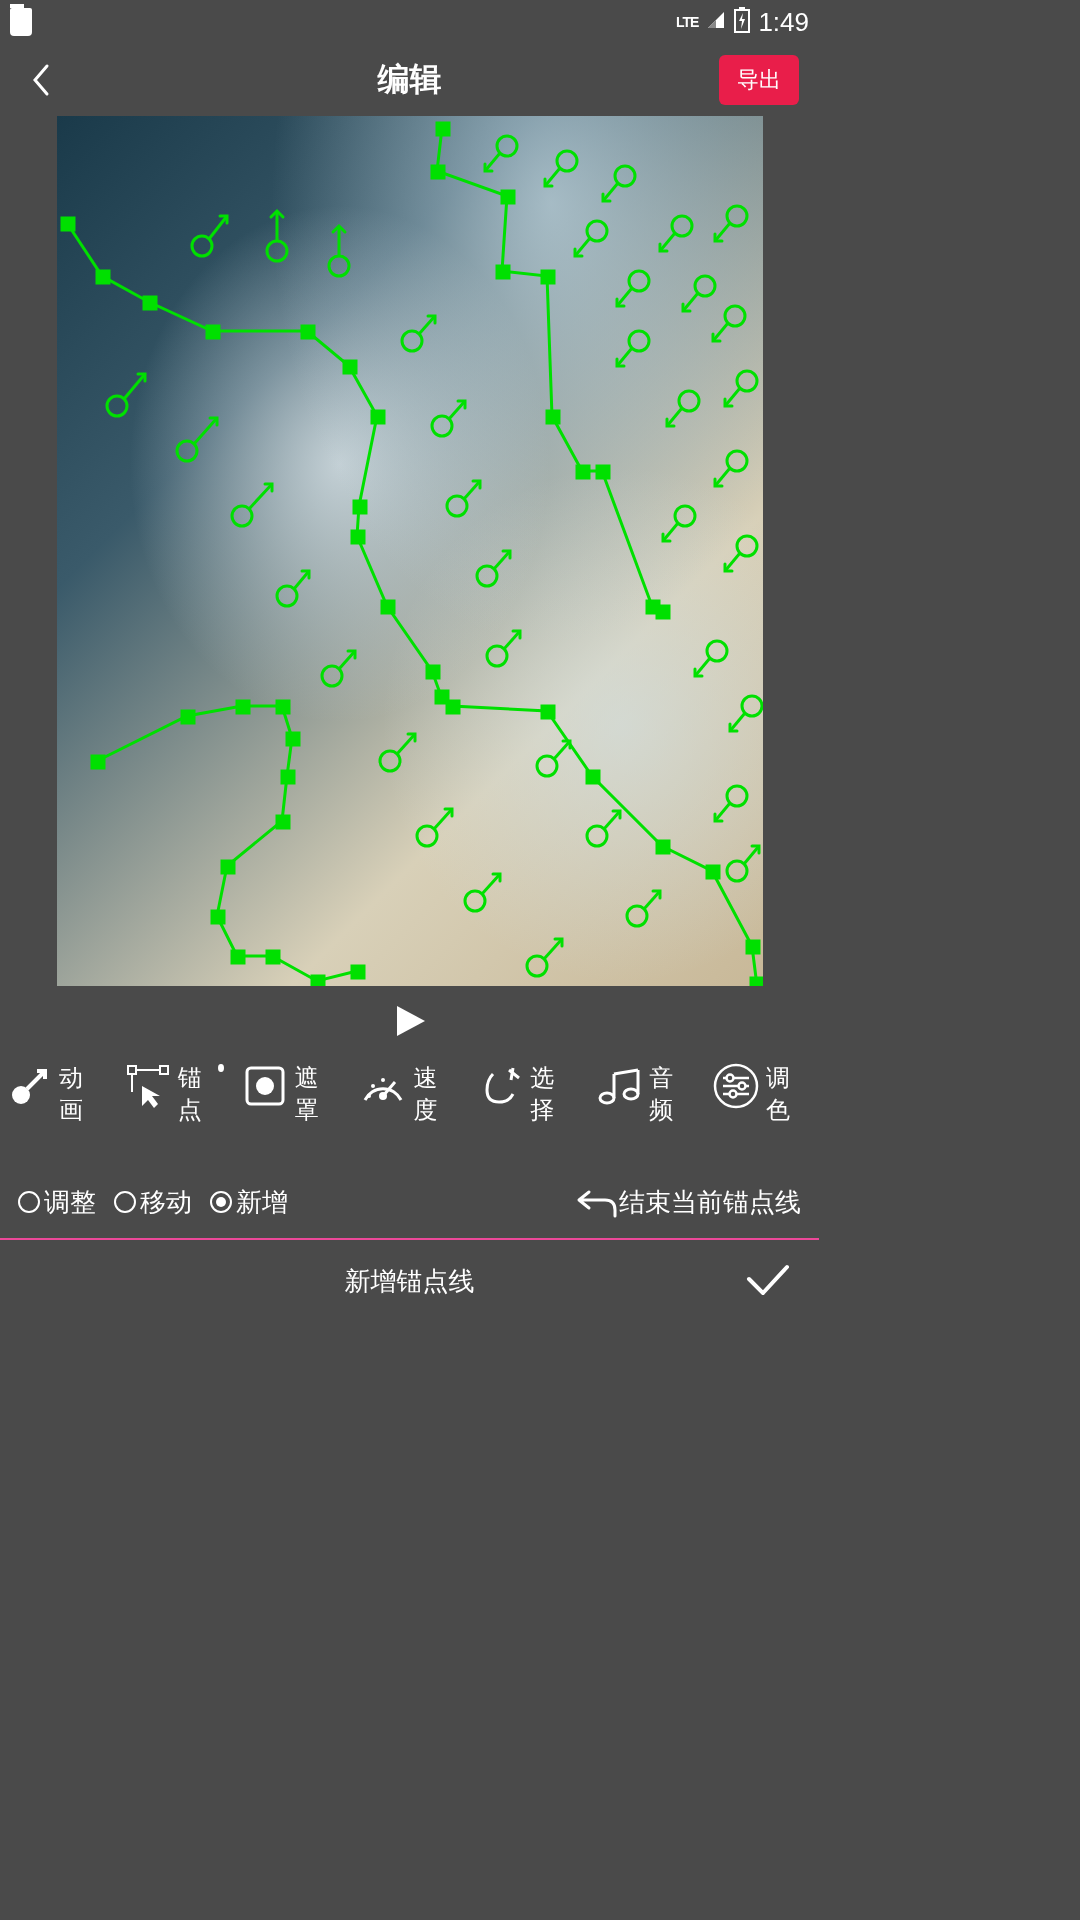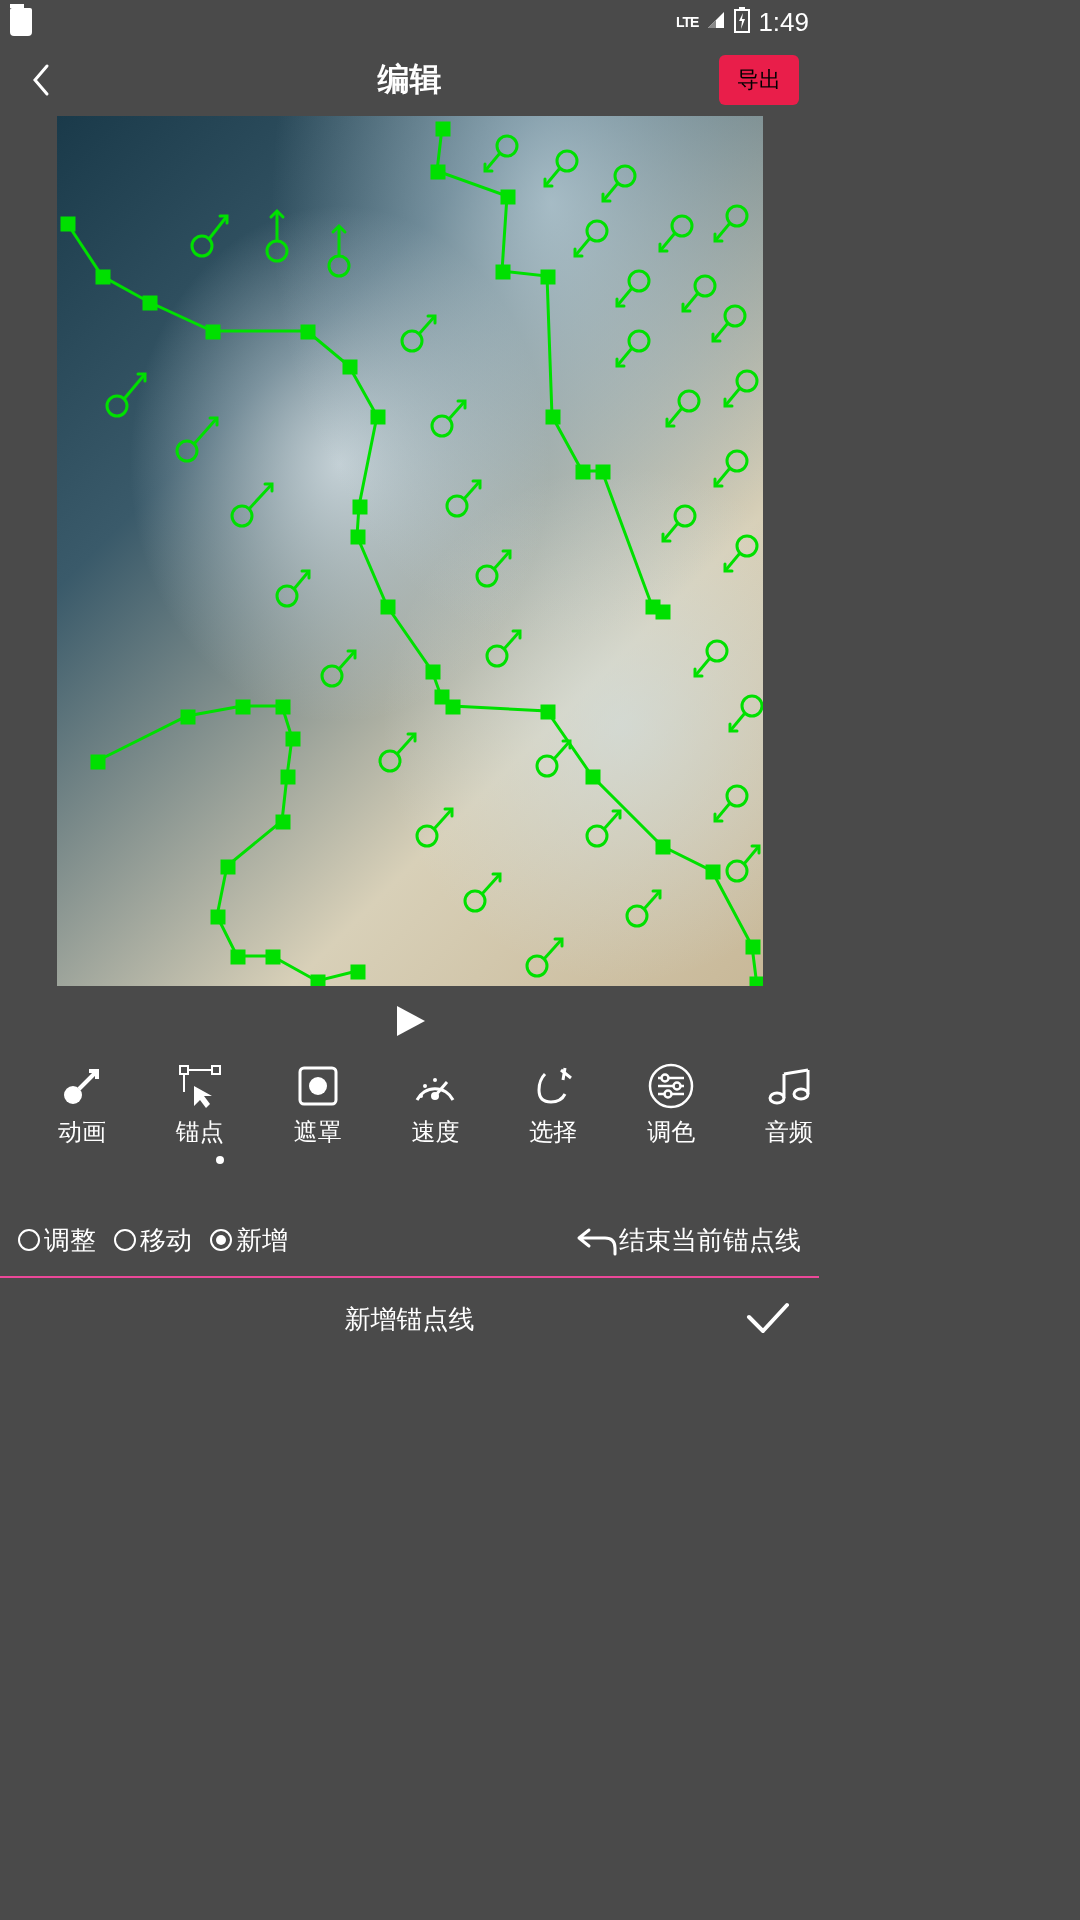--- a/index.html
+++ b/index.html
@@ -9,28 +9,28 @@
 .sd-icon { width: 22px; height: 28px; background: #fff; border-radius: 2px 2px 4px 4px; position: relative; }
 .sd-icon::before { content: ''; position: absolute; top: -4px; left: 0; width: 14px; height: 4px; background: #fff; }
 .status-right { display: flex; align-items: center; gap: 8px; }
 .lte-text { font-size: 14px; font-weight: bold; letter-spacing: -1px; }
 .signal-icon { display: inline-block; }
 .battery-icon { display: inline-block; }
 .time { font-size: 26px; font-weight: 500; }
 .header { height: 72px; display: flex; align-items: center; justify-content: space-between; padding: 0 20px; position: relative; }
 .back-btn { width: 40px; height: 40px; display: flex; align-items: center; justify-content: center; cursor: pointer; }
 .title { position: absolute; left: 50%; transform: translateX(-50%); font-size: 32px; font-weight: 600; }
-.export-btn { background: #e91e4a; color: #000000; border: none; padding: 10px 18px; border-radius: 6px; font-size: 22px; font-weight: 500; cursor: pointer; }
+.export-btn { background: #e91e4a; color: #ffffff; border: none; padding: 10px 18px; border-radius: 6px; font-size: 22px; font-weight: 500; cursor: pointer; }
 .canvas-area { width: 706px; height: 870px; margin: 0 auto; position: relative; background: #2a4a5a; overflow: hidden; }
 .canvas-bg { position: absolute; inset: 0; background: linear-gradient(135deg, #1a3a4a 0%, #3a5a6a 30%, #d8d0b8 70%, #c8b898 100%); }
 .wave-overlay { position: absolute; inset: 0; background: radial-gradient(ellipse at 70% 10%, rgba(200,220,230,0.7) 0%, transparent 40%), radial-gradient(ellipse at 40% 40%, rgba(220,230,235,0.8) 0%, transparent 35%), radial-gradient(ellipse at 80% 70%, rgba(210,225,230,0.6) 0%, transparent 30%); }
 .anchor-overlay { position: absolute; inset: 0; }
 .play-btn { width: 819px; height: 70px; display: flex; align-items: center; justify-content: center; cursor: pointer; }
 .toolbar { display: flex; justify-content: space-between; padding: 6px 6px 0 6px; }
-.tool { display: flex; flex-direction: column; align-items: flex-end; gap: 6px; cursor: pointer; width: 100px; }
+.tool { display: flex; flex-direction: row; align-items: flex-start; gap: 6px; cursor: pointer; width: 100px; }
 .tool-icon { width: 48px; height: 48px; display: flex; align-items: center; justify-content: center; }
 .tool-label { font-size: 24px; }
 .tool-dot { width: 8px; height: 8px; background: #fff; border-radius: 50%; margin-top: 2px; }
 .sub-toolbar { display: flex; align-items: center; justify-content: space-between; padding: 18px 18px; margin-top: 40px; border-bottom: 2px solid #ec4899; }
 .radio-group { display: flex; gap: 18px; }
 .radio-item { display: flex; align-items: center; gap: 4px; font-size: 26px; cursor: pointer; }
 .radio-circle { width: 22px; height: 22px; border: 2.5px solid #fff; border-radius: 50%; display: inline-flex; align-items: center; justify-content: center; }
 .radio-circle.filled::after { content: ''; width: 10px; height: 10px; background: #fff; border-radius: 50%; }
 .end-line-group { display: flex; align-items: center; cursor: pointer; }
 .end-line-label { font-size: 26px; }
@@ -381,43 +381,43 @@
     <div class="tool-icon">
         <svg width="44" height="44" viewBox="0 0 44 44">
           <path d="M14 10 Q 8 16 8 26 Q 8 38 20 38 Q 30 38 34 30" fill="none" stroke="#fff" stroke-width="3"></path>
           <path d="M30 6 L40 14 M34 4 L32 16" stroke="#fff" stroke-width="3" fill="none"></path>
         </svg>
       </div>
     <div class="tool-label">选择</div>
   </div>
   <div class="tool">
     <div class="tool-icon">
+        <svg width="48" height="44" viewBox="0 0 48 44">
+          <ellipse cx="12" cy="34" rx="7" ry="5" fill="none" stroke="#fff" stroke-width="3"></ellipse>
+          <ellipse cx="36" cy="30" rx="7" ry="5" fill="none" stroke="#fff" stroke-width="3"></ellipse>
+          <line x1="19" y1="34" x2="19" y2="10" stroke="#fff" stroke-width="3"></line>
+          <line x1="43" y1="30" x2="43" y2="6" stroke="#fff" stroke-width="3"></line>
+          <line x1="19" y1="10" x2="43" y2="6" stroke="#fff" stroke-width="3"></line>
+        </svg>
+      </div>
+    <div class="tool-label">音频</div>
+  </div>
+  <div class="tool">
+    <div class="tool-icon">
         <svg width="46" height="46" viewBox="0 0 46 46">
           <circle cx="23" cy="23" r="21" fill="none" stroke="#fff" stroke-width="2.5"></circle>
           <line x1="10" y1="15" x2="36" y2="15" stroke="#fff" stroke-width="2.5"></line>
           <circle cx="17" cy="15" r="3.5" fill="#4a4a4a" stroke="#fff" stroke-width="2.5"></circle>
           <line x1="10" y1="23" x2="36" y2="23" stroke="#fff" stroke-width="2.5"></line>
           <circle cx="29" cy="23" r="3.5" fill="#4a4a4a" stroke="#fff" stroke-width="2.5"></circle>
           <line x1="10" y1="31" x2="36" y2="31" stroke="#fff" stroke-width="2.5"></line>
           <circle cx="20" cy="31" r="3.5" fill="#4a4a4a" stroke="#fff" stroke-width="2.5"></circle>
         </svg>
       </div>
     <div class="tool-label">调色</div>
-  </div>
-  <div class="tool">
-    <div class="tool-icon">
-        <svg width="48" height="44" viewBox="0 0 48 44">
-          <ellipse cx="12" cy="34" rx="7" ry="5" fill="none" stroke="#fff" stroke-width="3"></ellipse>
-          <ellipse cx="36" cy="30" rx="7" ry="5" fill="none" stroke="#fff" stroke-width="3"></ellipse>
-          <line x1="19" y1="34" x2="19" y2="10" stroke="#fff" stroke-width="3"></line>
-          <line x1="43" y1="30" x2="43" y2="6" stroke="#fff" stroke-width="3"></line>
-          <line x1="19" y1="10" x2="43" y2="6" stroke="#fff" stroke-width="3"></line>
-        </svg>
-      </div>
-    <div class="tool-label">音频</div>
   </div>
 </div>
 
 <div class="sub-toolbar">
   <div class="radio-group">
     <div class="radio-item">
       <span class="radio-circle"></span>
       <span>调整</span>
     </div>
     <div class="radio-item">

